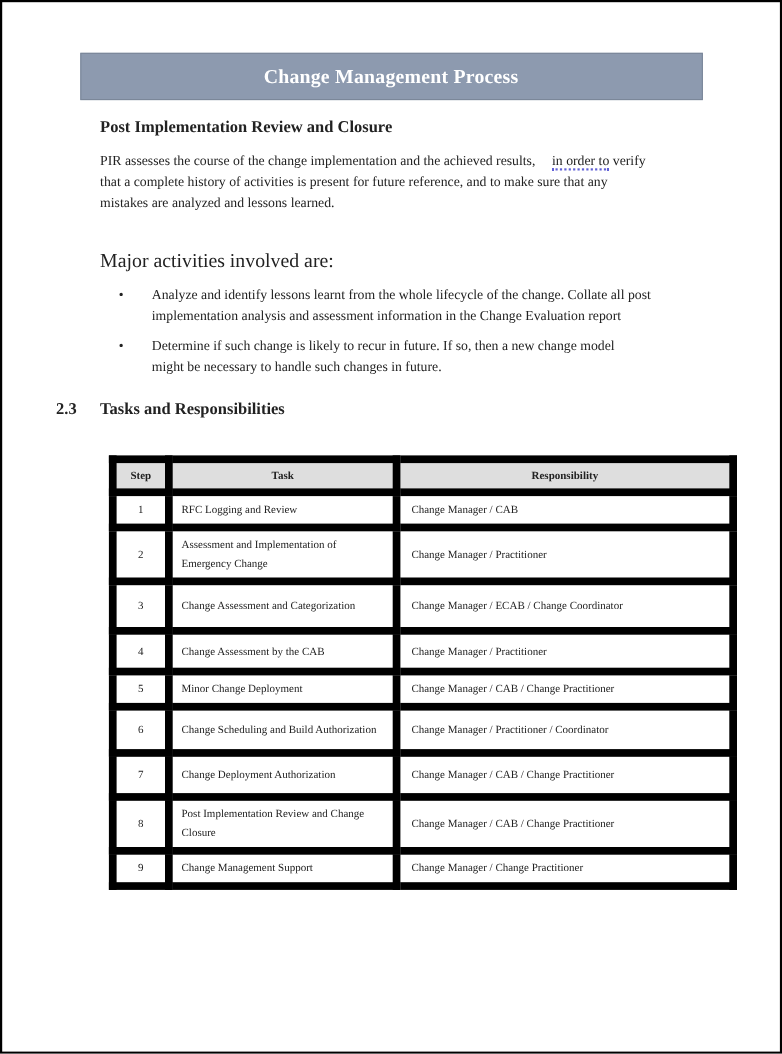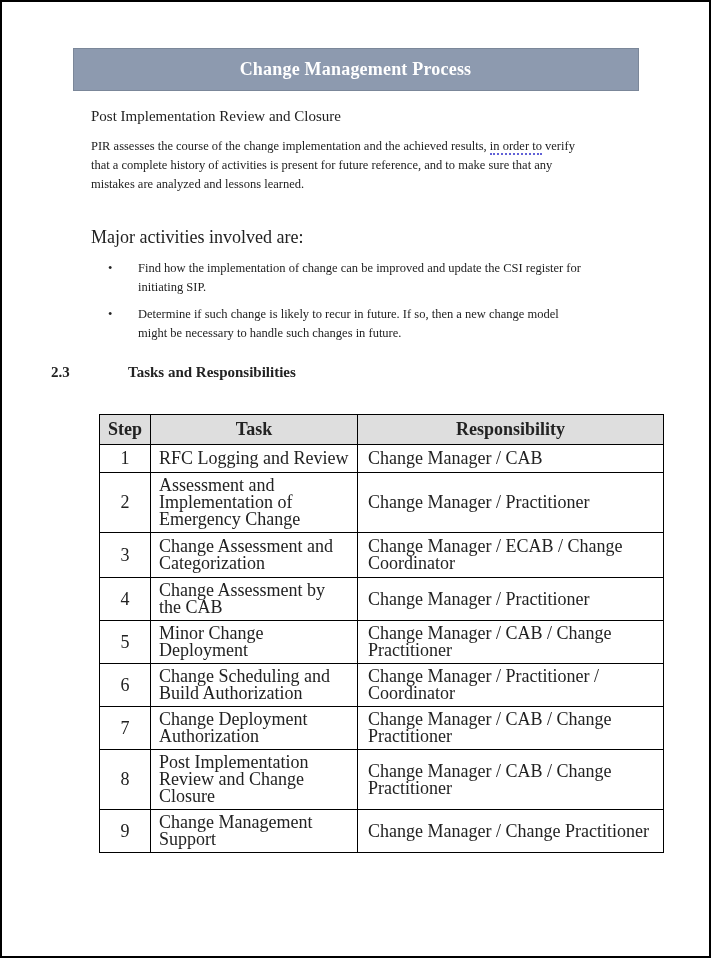--- a/index.html
+++ b/index.html
@@ -40,31 +40,32 @@
     font-size: 18px;
     font-weight: bold;
     letter-spacing: 0.2px;
   }
   .content {
     margin: 0 50px 0 89px;
   }
   .sub-heading {
     margin-top: 17px;
     font-size: 15px;
-    font-weight: normal;
+    font-weight: bold;
   }
   .para {
     margin-top: 12px;
     width: 566px;
     font-size: 12.5px;
     line-height: 19px;
     white-space: pre-line;
   }
   .marked {
     border-bottom: 2px dotted var(--marked-underline);
+    margin-left: 12px;
   }
   .activities-intro {
     margin-top: 34px;
     font-size: 18px;
     line-height: 19px;
   }
   .bullet-list {
     margin-top: 12px;
     list-style: none;
   }
@@ -84,43 +85,42 @@
     flex: 1;
     font-size: 12.5px;
     line-height: 19px;
     white-space: pre-line;
     max-width: 500px;
   }
   .section-heading-row {
     display: flex;
     margin-left: 49px;
     margin-top: 21px;
-    gap: 37px;
   }
   .section-number {
     width: 40px;
     flex: 0 0 40px;
     font-size: 15px;
     font-weight: bold;
   }
   .section-heading {
     font-size: 15px;
     font-weight: bold;
   }
   table.tasks {
     margin: 33px 0 0 47px; 
     border-collapse: collapse;
     table-layout: fixed;
     width: 564px;
   }
   .table-wrap { margin-left: 97px; margin-top: 33px; }
   table.tasks { margin: 0; }
   table.tasks th, table.tasks td {
-    border: 1px solid #000000;
-    font-size: 18px;
+    border: 7px solid #000000;
+    font-size: 10px;
     line-height: 17px;
     vertical-align: middle;
   }
   table.tasks th {
     background: var(--table-header-bg);
     font-weight: bold;
     text-align: center;
     height: 30px;
   }
   col.c-step { width: 51px; }
@@ -154,22 +154,22 @@
 
     <div class="para"><span>PIR assesses the course of the change implementation and the achieved results, </span><span class="marked">in order to</span><span> verify
 that a complete history of activities is present for future reference, and to make sure that any
 mistakes are analyzed and lessons learned.</span></div>
 
     <div class="activities-intro">Major activities involved are:</div>
 
     <ul class="bullet-list">
       <li class="bullet-item">
         <span class="bullet-marker"></span>
-        <span class="bullet-text">Find how the implementation of change can be improved and update the CSI register for
-initiating SIP.</span>
+        <span class="bullet-text">Analyze and identify lessons learnt from the whole lifecycle of the change. Collate all post
+implementation analysis and assessment information in the Change Evaluation report</span>
       </li>
       <li class="bullet-item">
         <span class="bullet-marker"></span>
         <span class="bullet-text">Determine if such change is likely to recur in future. If so, then a new change model
 might be necessary to handle such changes in future.</span>
       </li>
     </ul>
   </div>
 
   <div class="section-heading-row">

